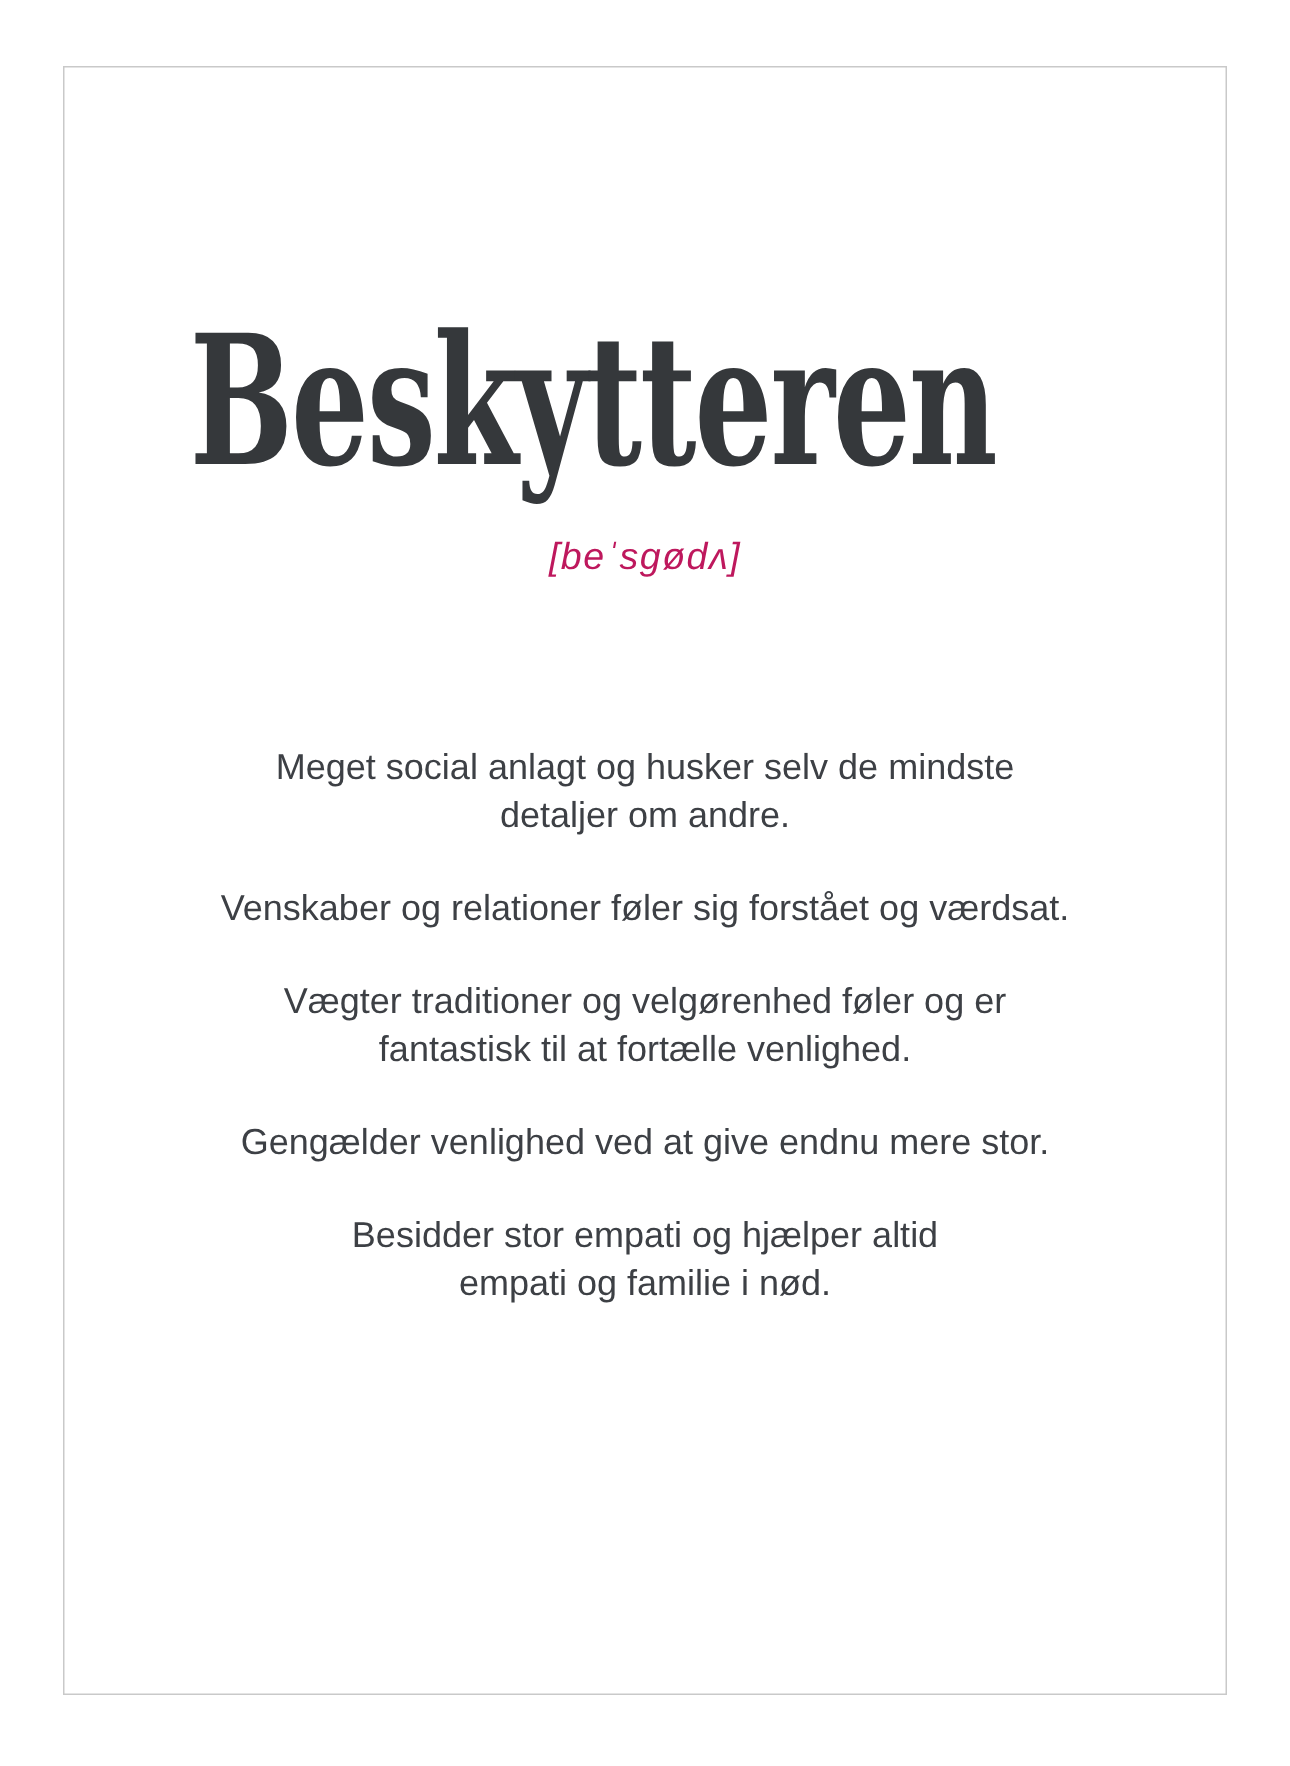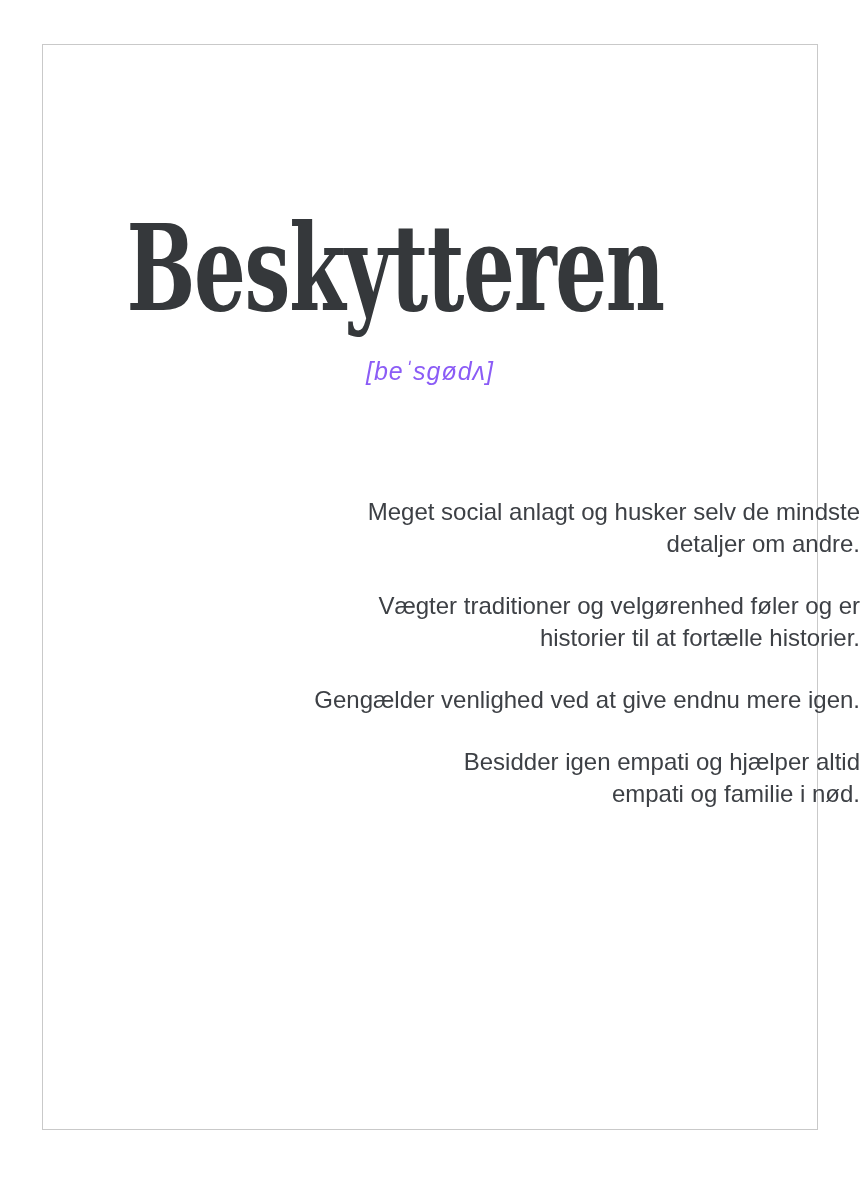--- a/index.html
+++ b/index.html
@@ -48,41 +48,40 @@
   }
   .phonetic {
     position: absolute;
     top: 356px;
     left: 0;
     right: 0;
     text-align: center;
     font-style: italic;
     font-size: 25px;
     line-height: 1.2;
-    color: #8b5cf6;
+    color: #be185d;
     letter-spacing: 1px;
   }
   .body-text {
     position: absolute;
     top: 496px;
     left: 0;
     right: 0;
     text-align: center;
     font-size: 24px;
     line-height: 32px;
     color: #3d4045;
   }
   .body-text p {
     margin: 0 0 30px 0;
     padding: 0;
   }
   .line {
     display: block;
     white-space: nowrap;
-    text-align: right;
   }
 </style>
 </head>
 <body>
 
 <div class="poster">
 
   <div class="frame"></div>
 
   <div class="title-wrap">
@@ -91,30 +90,33 @@
 
   <div class="phonetic">[beˈsgødʌ]</div>
 
   <div class="body-text">
 
     <p>
       <span class="line">Meget social anlagt og husker selv de mindste</span>
       <span class="line">detaljer om andre.</span>
     </p>
 
+    <p>
+      <span class="line">Venskaber og relationer føler sig forstået og værdsat.</span>
+    </p>
 
     <p>
       <span class="line">Vægter traditioner og velgørenhed føler og er</span>
-      <span class="line">historier til at fortælle historier.</span>
+      <span class="line">fantastisk til at fortælle venlighed.</span>
     </p>
 
     <p>
-      <span class="line">Gengælder venlighed ved at give endnu mere igen.</span>
+      <span class="line">Gengælder venlighed ved at give endnu mere stor.</span>
     </p>
 
     <p>
-      <span class="line">Besidder igen empati og hjælper altid</span>
+      <span class="line">Besidder stor empati og hjælper altid</span>
       <span class="line">empati og familie i nød.</span>
     </p>
 
   </div>
 
 </div>
 
 </body></html>

